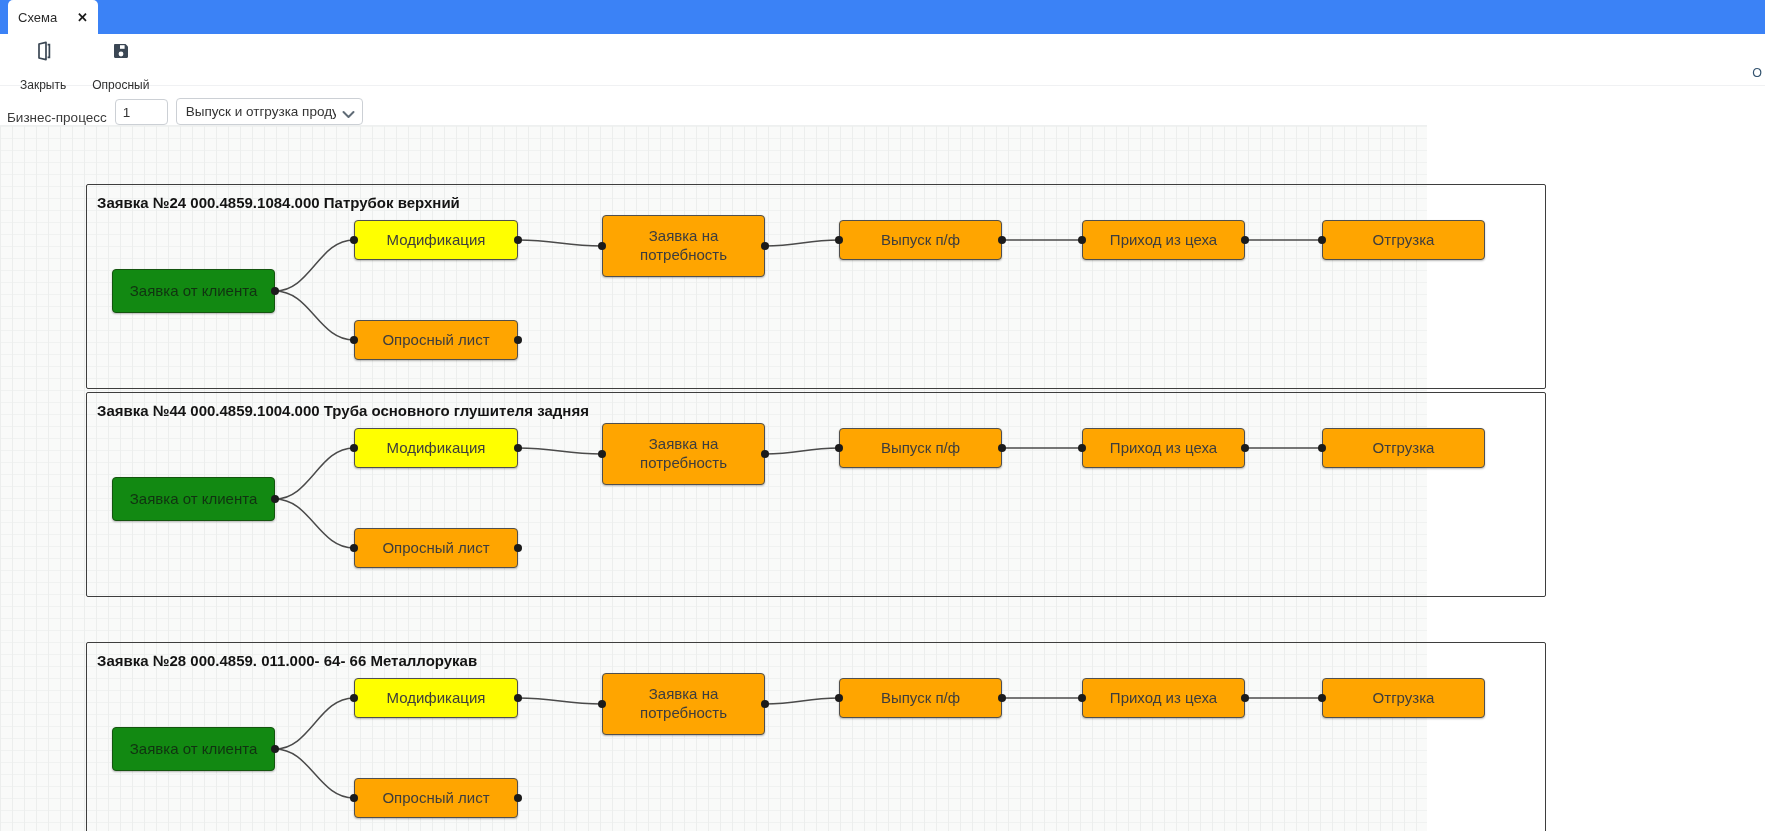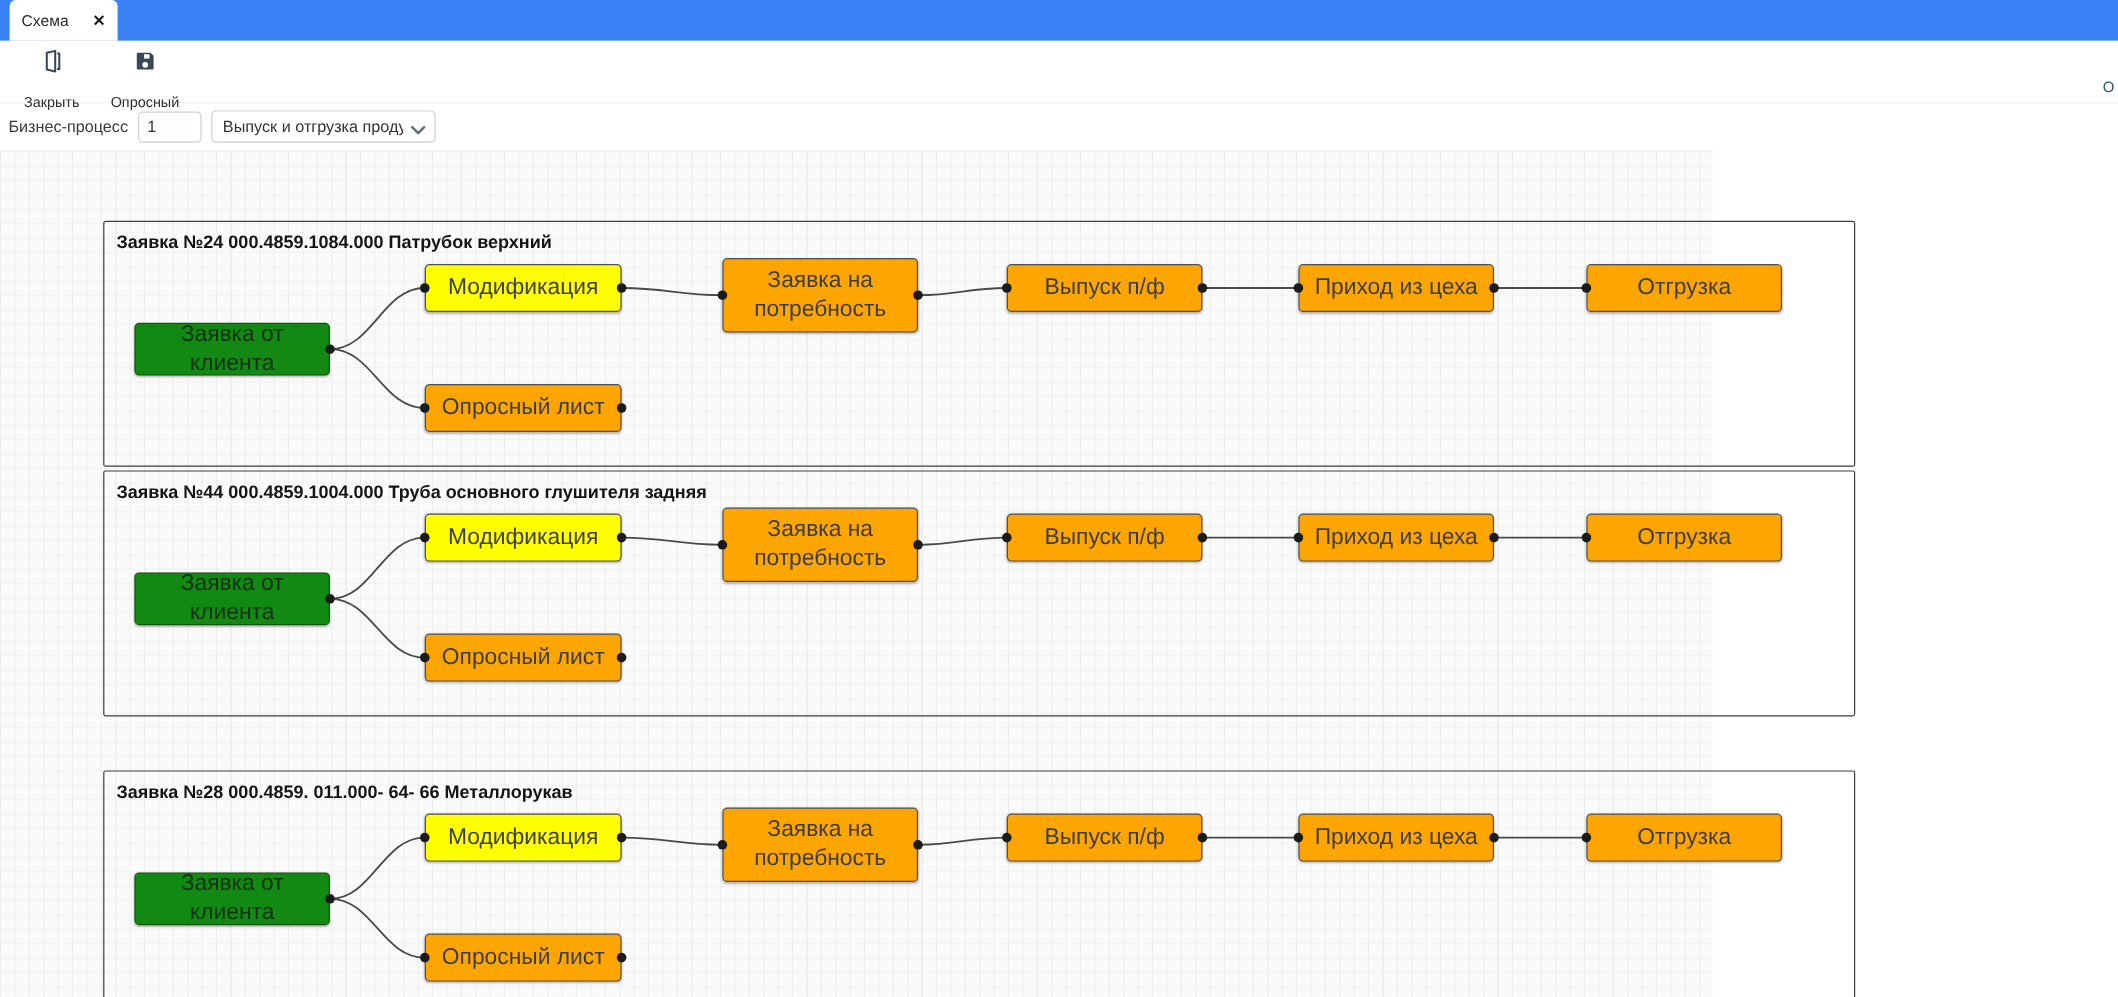--- a/index.html
+++ b/index.html
@@ -28,21 +28,21 @@
     display:flex; flex-direction:column; align-items:center; gap:17px;
     background:none; border:none; padding:2px 6px; font-family:inherit;
     font-size:12px; color:#2f2f2f; cursor:pointer;
   }
   .tool-btn svg { display:block; }
   .toolbar-right {
     position:absolute; right:3px; bottom:5px; font-size:12.5px; color:#33536f;
   }
   
   .process-row {
-    height:39px; background:#ffffff; display:flex; align-items:center;
+    height:39px; background:#ffffff; display:flex; align-items:flex-end;
     padding-left:7px; gap:8px; font-size:13.5px; color:#3a3a3a;
   }
   .num-input {
     width:53px; height:26px; border:1px solid #ccd0d5; border-radius:4px;
     font-family:inherit; font-size:13.5px; color:#333; padding:0 7px; outline:none;
   }
   .select {
     width:187px; height:27px; border:1px solid #ccd0d5; border-radius:4px;
     background:#fff; display:flex; align-items:center; position:relative;
     padding:0 26px 0 9px; cursor:pointer;
@@ -63,21 +63,21 @@
   .group {
     position:absolute; left:86px; width:1460px; height:205px;
     border:1px solid #3e3e3e; border-radius:2px;
   }
   .group-title {
     position:absolute; left:10px; top:9px; margin:0;
     font-size:15px; font-weight:700; color:#141414; white-space:nowrap;
   }
   .node {
     position:absolute; display:flex; align-items:center; justify-content:center;
-    text-align:center; font-size:19px; line-height:1.25;
+    text-align:center; font-size:15px; line-height:1.25;
     border:1px solid #4f4f4f; border-radius:4px;
     box-shadow:0 1px 2px rgba(0,0,0,0.28);
     padding:0 12px; z-index:2; cursor:pointer;
   }
   .edges { position:absolute; left:0; top:0; pointer-events:none; z-index:3; }
 </style>
 </head>
 <body>
 
 <div class="tabbar">

